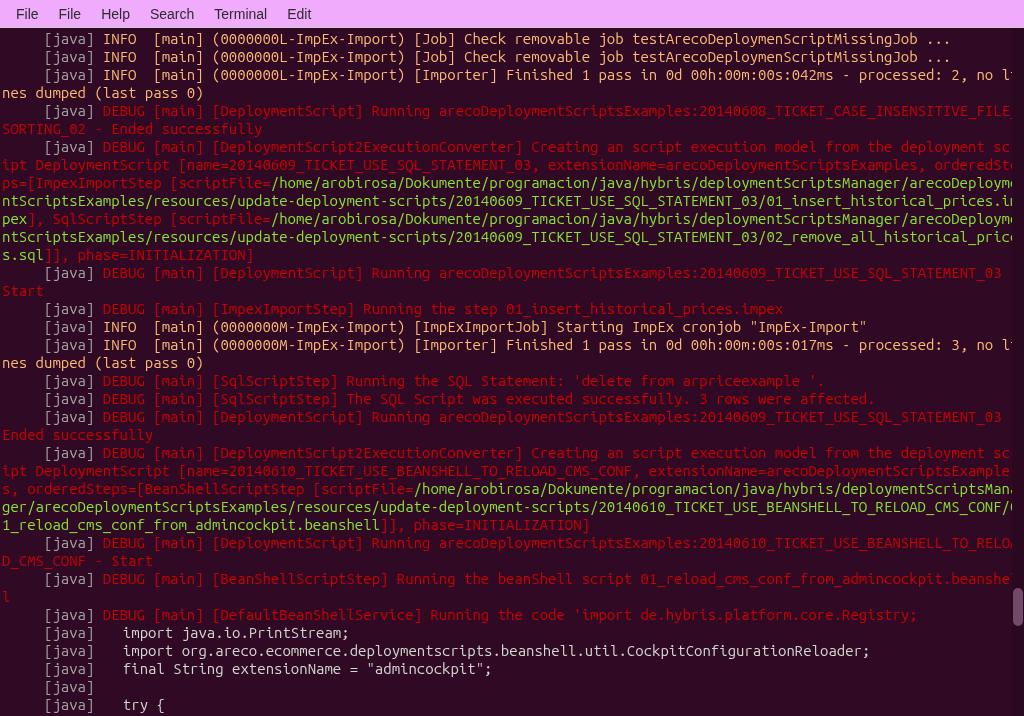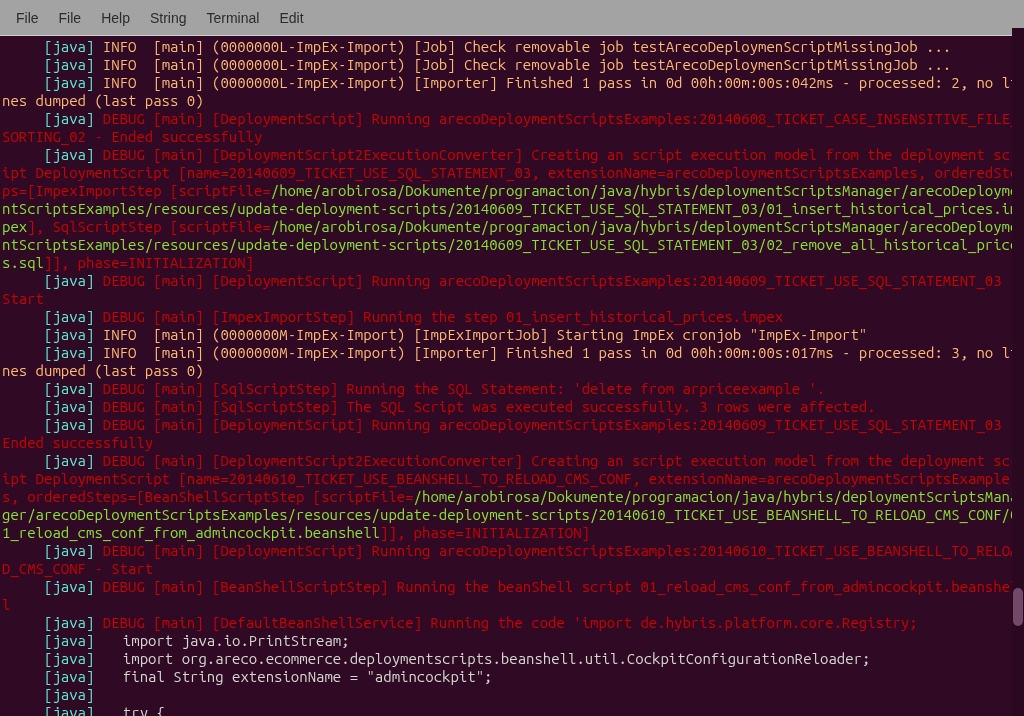--- a/index.html
+++ b/index.html
@@ -5,22 +5,22 @@
   * { margin: 0; padding: 0; box-sizing: border-box; }
   body {
     font-family: -apple-system, BlinkMacSystemFont, "Segoe UI", sans-serif;
     background: #300a24;
     width: 1024px;
     height: 716px;
     overflow: hidden;
     position: relative;
   }
   .menubar {
-    background: #a3a3a3;
-    height: 36px;
+    background: #f0abfc;
+    height: 28px;
     display: flex;
     align-items: center;
     padding: 0 6px;
     border-bottom: 1px solid #cfcfce;
     font-size: 14px;
     color: #2c2c2c;
   }
   .menu-item {
     padding: 4px 10px;
     cursor: pointer;
@@ -30,21 +30,21 @@
     font-size: 15px;
     line-height: 18px;
     padding: 2px 2px;
     color: #d3d7cf;
     white-space: pre-wrap;
     word-break: break-all;
     height: 688px;
     overflow: hidden;
   }
   .ln { display: block; }
-  .c-ylw { color: #5eead4; }
+  .c-ylw { color: #a3a3a3; }
   .c-grn { color: #fdba74; }
   .c-red { color: #cc0000; }
   .c-bgrn { color: #8ae234; }
   .c-gry { color: #d3d7cf; margin-left: 20px; }
   .scrollbar {
     position: absolute;
     right: 0; top: 28px;
     width: 12px; height: 688px;
     background: #2a0820;
   }
@@ -56,21 +56,21 @@
     top: 560px; height: 38px;
   }
 </style>
 </head>
 <body>
 
 <div class="menubar" id="menubar">
     <div class="menu-item">File</div>
     <div class="menu-item">File</div>
     <div class="menu-item">Help</div>
-    <div class="menu-item">String</div>
+    <div class="menu-item">Search</div>
     <div class="menu-item">Terminal</div>
     <div class="menu-item">Edit</div>
   </div>
 
 <div class="terminal" id="terminal"><span class="ln"><span class="c-ylw">     [java] </span><span class="c-grn">INFO  [main] (0000000L-ImpEx-Import) [Job] Check removable job testArecoDeploymenScriptMissingJob ...</span></span><span class="ln"><span class="c-ylw">     [java] </span><span class="c-grn">INFO  [main] (0000000L-ImpEx-Import) [Job] Check removable job testArecoDeploymenScriptMissingJob ...</span></span><span class="ln"><span class="c-ylw">     [java] </span><span class="c-grn">INFO  [main] (0000000L-ImpEx-Import) [Importer] Finished 1 pass in 0d 00h:00m:00s:042ms - processed: 2, no lines dumped (last pass 0)</span></span><span class="ln"><span class="c-ylw">     [java] </span><span class="c-red">DEBUG [main] [DeploymentScript] Running arecoDeploymentScriptsExamples:20140608_TICKET_CASE_INSENSITIVE_FILE_SORTING_02 - Ended successfully</span></span><span class="ln"><span class="c-ylw">     [java] </span><span class="c-red">DEBUG [main] [DeploymentScript2ExecutionConverter] Creating an script execution model from the deployment script DeploymentScript [name=20140609_TICKET_USE_SQL_STATEMENT_03, extensionName=arecoDeploymentScriptsExamples, orderedSteps=[ImpexImportStep [scriptFile=</span><span class="c-bgrn">/home/arobirosa/Dokumente/programacion/java/hybris/deploymentScriptsManager/arecoDeploymentScriptsExamples/resources/update-deployment-scripts/20140609_TICKET_USE_SQL_STATEMENT_03/01_insert_historical_prices.impex</span><span class="c-red">], SqlScriptStep [scriptFile=</span><span class="c-bgrn">/home/arobirosa/Dokumente/programacion/java/hybris/deploymentScriptsManager/arecoDeploymentScriptsExamples/resources/update-deployment-scripts/20140609_TICKET_USE_SQL_STATEMENT_03/02_remove_all_historical_prices.sql</span><span class="c-red">]], phase=INITIALIZATION]</span></span><span class="ln"><span class="c-ylw">     [java] </span><span class="c-red">DEBUG [main] [DeploymentScript] Running arecoDeploymentScriptsExamples:20140609_TICKET_USE_SQL_STATEMENT_03 - Start</span></span><span class="ln"><span class="c-ylw">     [java] </span><span class="c-red">DEBUG [main] [ImpexImportStep] Running the step 01_insert_historical_prices.impex</span></span><span class="ln"><span class="c-ylw">     [java] </span><span class="c-grn">INFO  [main] (0000000M-ImpEx-Import) [ImpExImportJob] Starting ImpEx cronjob "ImpEx-Import"</span></span><span class="ln"><span class="c-ylw">     [java] </span><span class="c-grn">INFO  [main] (0000000M-ImpEx-Import) [Importer] Finished 1 pass in 0d 00h:00m:00s:017ms - processed: 3, no lines dumped (last pass 0)</span></span><span class="ln"><span class="c-ylw">     [java] </span><span class="c-red">DEBUG [main] [SqlScriptStep] Running the SQL Statement: 'delete from arpriceexample '.</span></span><span class="ln"><span class="c-ylw">     [java] </span><span class="c-red">DEBUG [main] [SqlScriptStep] The SQL Script was executed successfully. 3 rows were affected.</span></span><span class="ln"><span class="c-ylw">     [java] </span><span class="c-red">DEBUG [main] [DeploymentScript] Running arecoDeploymentScriptsExamples:20140609_TICKET_USE_SQL_STATEMENT_03 - Ended successfully</span></span><span class="ln"><span class="c-ylw">     [java] </span><span class="c-red">DEBUG [main] [DeploymentScript2ExecutionConverter] Creating an script execution model from the deployment script DeploymentScript [name=20140610_TICKET_USE_BEANSHELL_TO_RELOAD_CMS_CONF, extensionName=arecoDeploymentScriptsExamples, orderedSteps=[BeanShellScriptStep [scriptFile=</span><span class="c-bgrn">/home/arobirosa/Dokumente/programacion/java/hybris/deploymentScriptsManager/arecoDeploymentScriptsExamples/resources/update-deployment-scripts/20140610_TICKET_USE_BEANSHELL_TO_RELOAD_CMS_CONF/01_reload_cms_conf_from_admincockpit.beanshell</span><span class="c-red">]], phase=INITIALIZATION]</span></span><span class="ln"><span class="c-ylw">     [java] </span><span class="c-red">DEBUG [main] [DeploymentScript] Running arecoDeploymentScriptsExamples:20140610_TICKET_USE_BEANSHELL_TO_RELOAD_CMS_CONF - Start</span></span><span class="ln"><span class="c-ylw">     [java] </span><span class="c-red">DEBUG [main] [BeanShellScriptStep] Running the beanShell script 01_reload_cms_conf_from_admincockpit.beanshell</span></span><span class="ln"><span class="c-ylw">     [java] </span><span class="c-red">DEBUG [main] [DefaultBeanShellService] Running the code 'import de.hybris.platform.core.Registry;</span></span><span class="ln"><span class="c-ylw">     [java] </span><span class="c-gry">import java.io.PrintStream;</span></span><span class="ln"><span class="c-ylw">     [java] </span><span class="c-gry">import org.areco.ecommerce.deploymentscripts.beanshell.util.CockpitConfigurationReloader;</span></span><span class="ln"><span class="c-ylw">     [java] </span><span class="c-gry">final String extensionName = "admincockpit";</span></span><span class="ln"><span class="c-ylw">     [java]</span></span><span class="ln"><span class="c-ylw">     [java] </span><span class="c-gry">try {</span></span></div>
 
 <div class="scrollbar">
   <div class="scrollbar-thumb"></div>
 </div>
 

